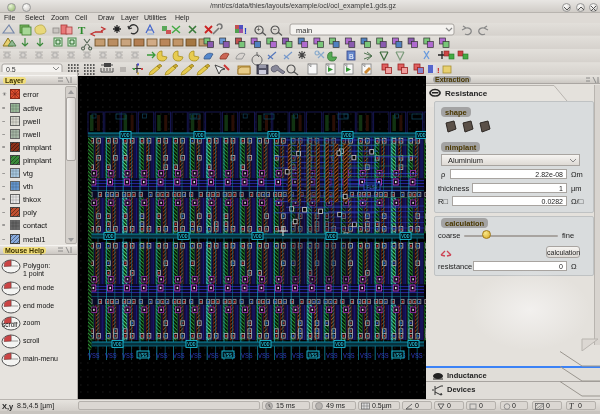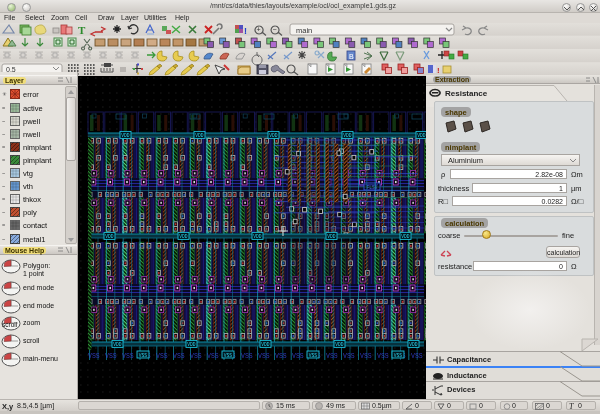--- a/index.html
+++ b/index.html
@@ -2095,26 +2095,20 @@
     </svg>
   <div class="abs" style="left:546px;top:246px;width:34px;height:12px;background:linear-gradient(#f6f4f1,#dedad5);border:1px solid #a8a4a0;border-radius:3px;font-size:7px;color:#222;text-align:center;padding-top:1.5px">calculation</div>
   <span class="rlab abs" style="left:438px;top:262px">resistance</span>
   <div class="inp abs" style="left:473px;top:261px;width:94px">0</div>
   <span class="rlab abs" style="left:571px;top:262px">Ω</span>
   <div class="abs" style="left:470px;top:270px;width:120px;height:80px;background:radial-gradient(closest-side,#f2f0ee,#e4e1dc00)"></div>
   <svg class="abs" style="left:580px;top:337px" width="20" height="14">
       <path d="M2 2 l16 0 -16 12 z" fill="#dcd8d3" stroke="#b8b4af" stroke-width="1"></path>
     </svg>
 
-  <div class="tab abs" style="top:351px;border-top:1px solid #a8a4a0">
-    <svg width="13" height="10">
-        <path d="M1 5 h4 m0 -3.5 v7 m3 -7 v7 m0 -3.5 h4" stroke="#333" stroke-width="1.1" fill="none"></path>
-      </svg>
-    <span>Capacitance</span>
-  </div>
   <div class="tab abs" style="top:366px;border-top:2px solid #3b82f6">
     <svg width="13" height="10">
         <ellipse cx="6" cy="5" rx="5" ry="3" fill="#222"></ellipse>
         <path d="M1 8 h10" stroke="#222" stroke-width="1"></path>
       </svg>
     <span>Inductance</span>
   </div>
   <div class="tab abs" style="top:381px;height:18px;border-top:1px solid #a8a4a0">
     <svg width="13" height="11">
         <path d="M3 1 v9 M3 4 l6 -3 m-6 6 l6 3 m-1 -1 l2 1 -1 -2 M9 1 h2 m-9 4 h-2" stroke="#333" stroke-width="1" fill="none"></path>

